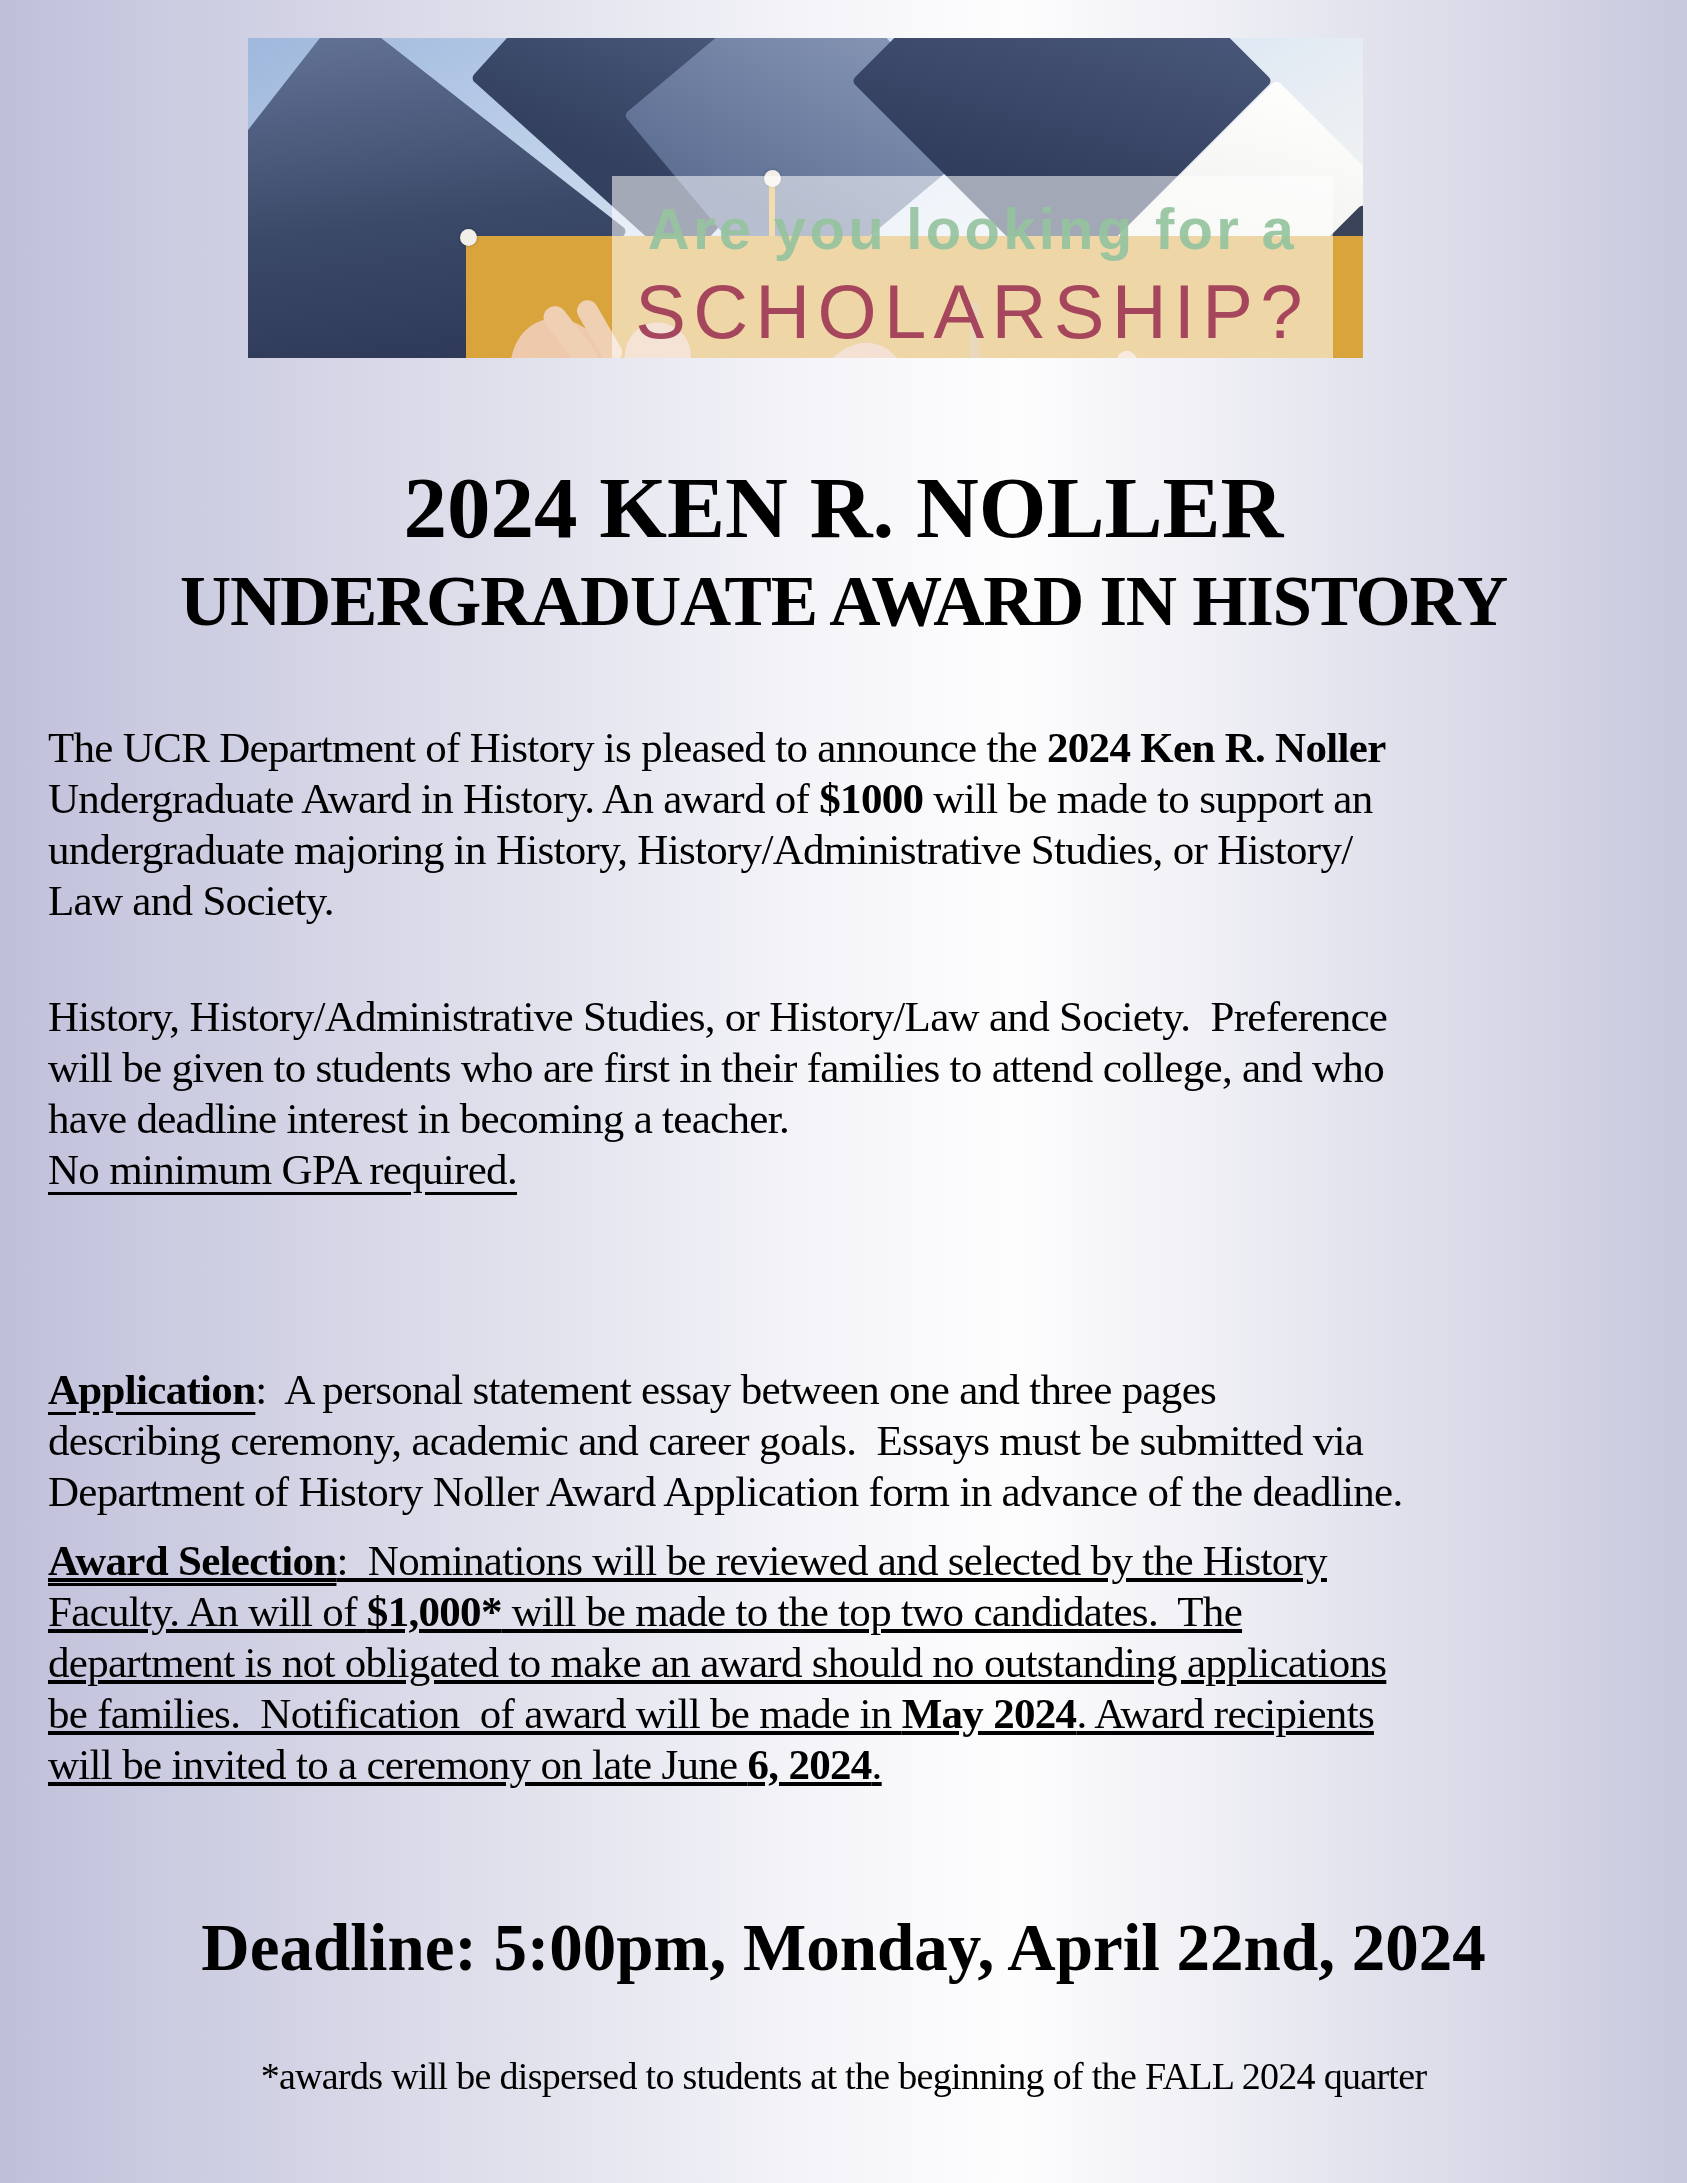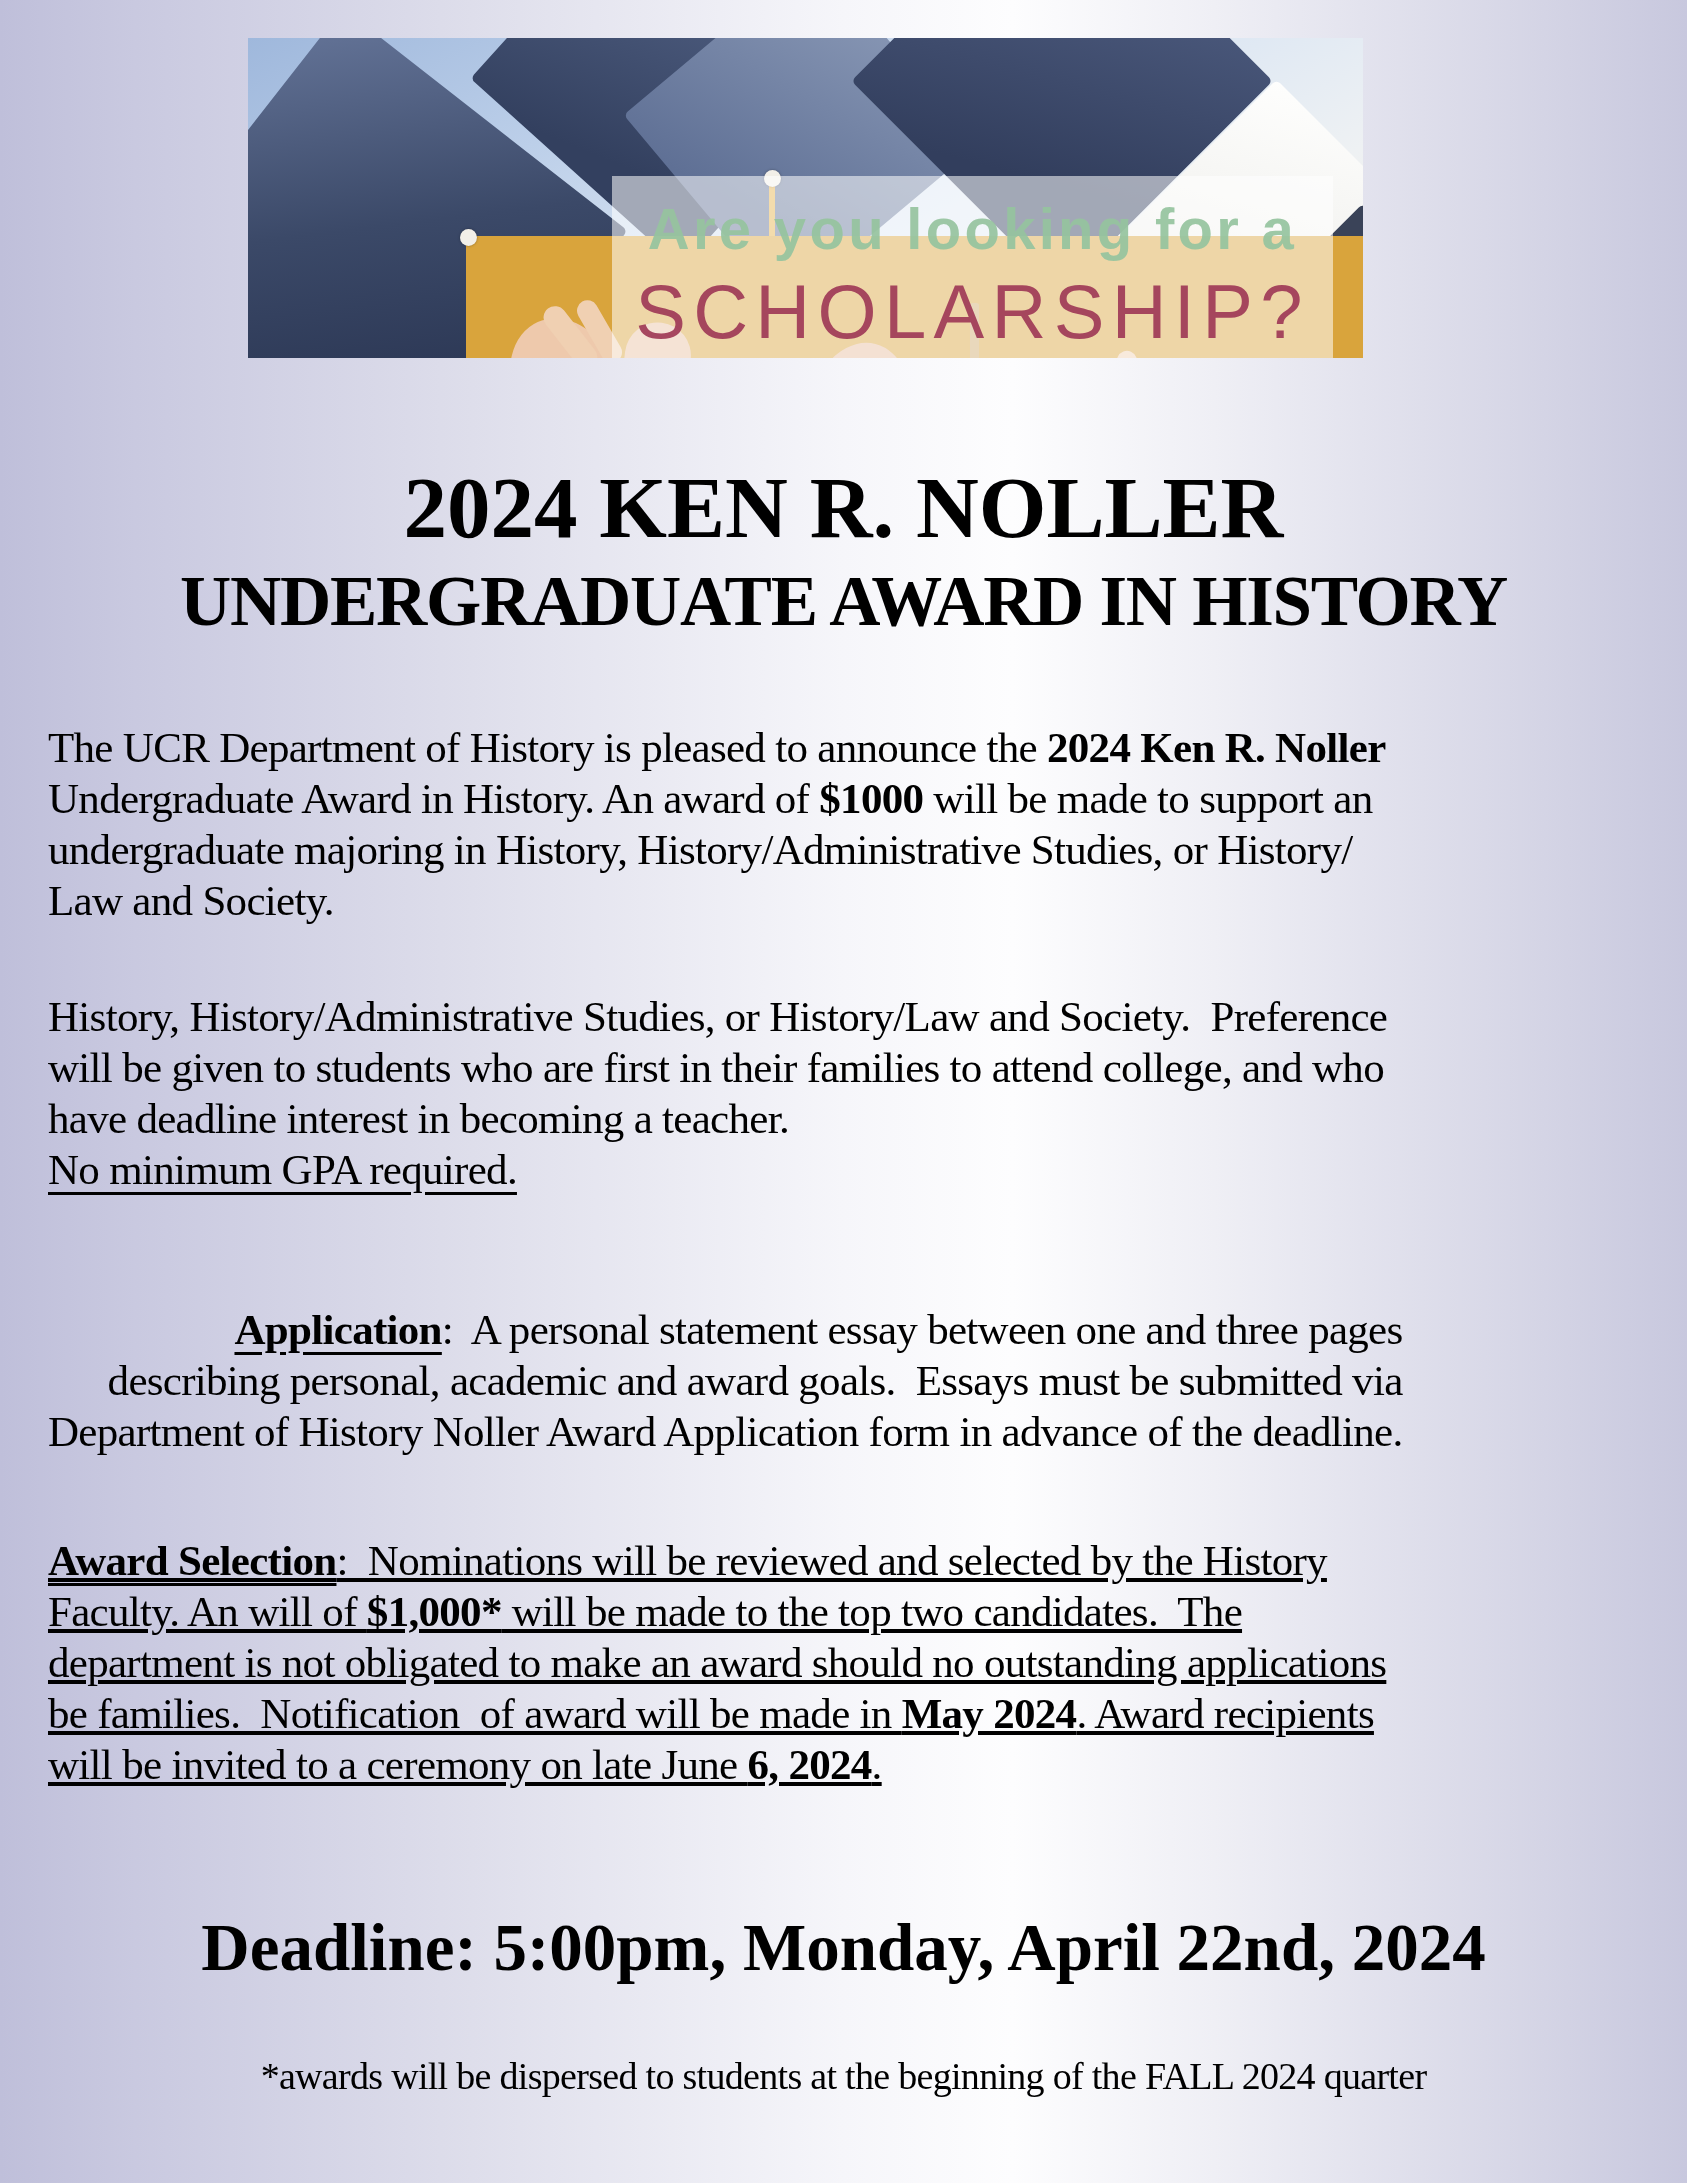--- a/index.html
+++ b/index.html
@@ -46,21 +46,21 @@
               font-weight:bold;font-size:58px;letter-spacing:3.3px;color:#96c49f;opacity:.92;}
   .overlay .s{margin-top:6.6px;text-align:center;font-family:"Liberation Sans",sans-serif;
               font-weight:400;font-size:76px;letter-spacing:7.3px;color:#a23f5a;opacity:.95;}
   
   .t1{position:absolute;left:0;top:458px;width:100%;text-align:center;
       font-size:87px;font-weight:bold;line-height:1.15;}
   .t2{position:absolute;left:0;top:561px;width:100%;text-align:center;
       font-size:71px;font-weight:bold;letter-spacing:-1.3px;line-height:1.15;}
   .para{position:absolute;left:48px;font-size:43px;letter-spacing:-0.7px;line-height:51px;}
   .para .ln{white-space:pre;}
-  .p-intro{top:722px;} .p-elig{top:991px;} .p-app{top:1304px;text-align:right;} .p-award{top:1535px;text-decoration:underline;}
+  .p-intro{top:722px;} .p-elig{top:991px;} .p-app{top:1364px;} .p-award{top:1535px;text-decoration:underline;}
   .b{font-weight:bold;}
   .u{text-decoration:underline;text-decoration-thickness:3.3px;text-underline-offset:8px;}
   .deadline{position:absolute;left:0;top:1909px;width:100%;text-align:center;
             font-size:67px;font-weight:bold;line-height:1.15;}
   .deadline span{text-decoration-thickness:6px;text-underline-offset:12px;}
   .footnote{position:absolute;left:0;top:2054px;width:100%;text-align:center;font-size:38px;letter-spacing:-0.7px;}
 </style>
 </head>
 <body>
 
@@ -100,21 +100,21 @@
     <div class="ln"><span>Law and Society.</span></div>
   </div>
 <div class="para p-elig">
     <div class="ln"><span>History, History/Administrative Studies, or History/Law and Society.  Preference</span></div>
     <div class="ln"><span>will be given to students who are first in their families to attend college, and who</span></div>
     <div class="ln"><span>have deadline interest in becoming a teacher.</span></div>
     <div class="ln"><span class="u">No minimum GPA required.</span></div>
   </div>
 <div class="para p-app">
     <div class="ln"><span class="b u">Application</span><span>:  A personal statement essay between one and three pages</span></div>
-    <div class="ln"><span>describing personal, academic and award goals.  Essays must be submitted via</span></div>
+    <div class="ln"><span>describing ceremony, academic and career goals.  Essays must be submitted via</span></div>
     <div class="ln"><span>Department of History Noller Award Application form in advance of the deadline.</span></div>
   </div>
 <div class="para p-award">
     <div class="ln"><span class="b u">Award Selection</span><span>:  Nominations will be reviewed and selected by the History</span></div>
     <div class="ln"><span>Faculty. An will of </span><span class="b">$1,000*</span><span> will be made to the top two candidates.  The</span></div>
     <div class="ln"><span>department is not obligated to make an award should no outstanding applications</span></div>
     <div class="ln"><span>be families.  Notification  of award will be made in </span><span class="b">May 2024</span><span>. Award recipients</span></div>
     <div class="ln"><span>will be invited to a ceremony on late June </span><span class="b">6, 2024</span><span>.</span></div>
   </div>
 

